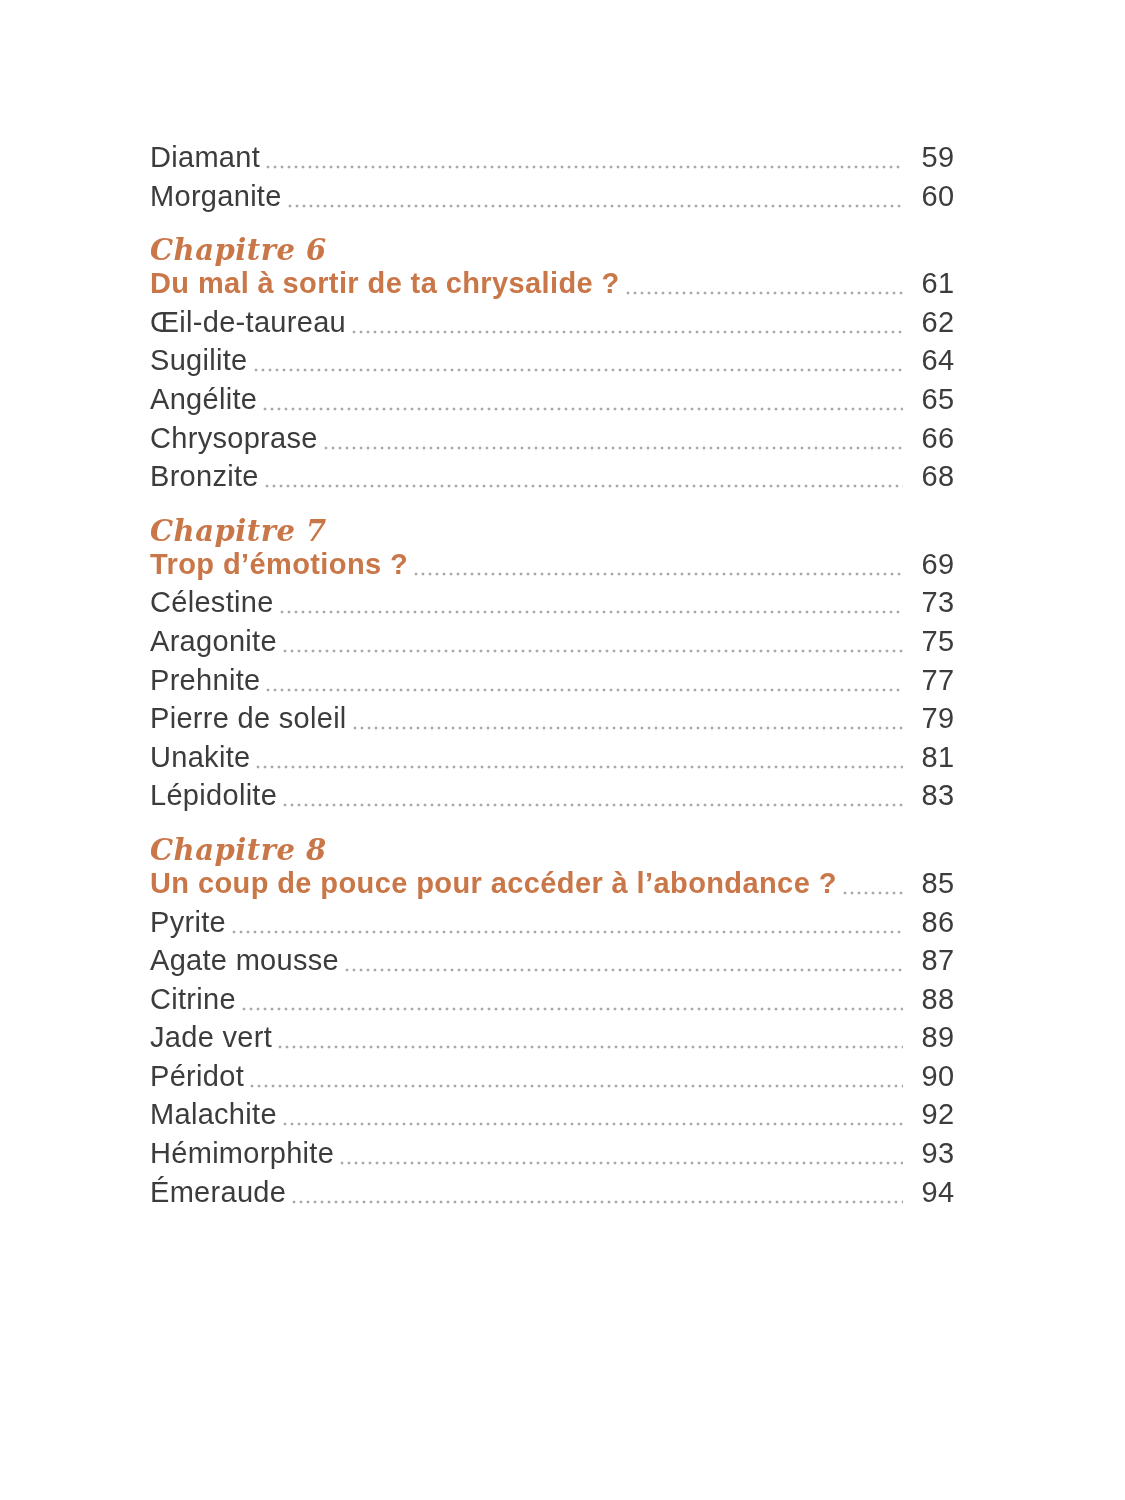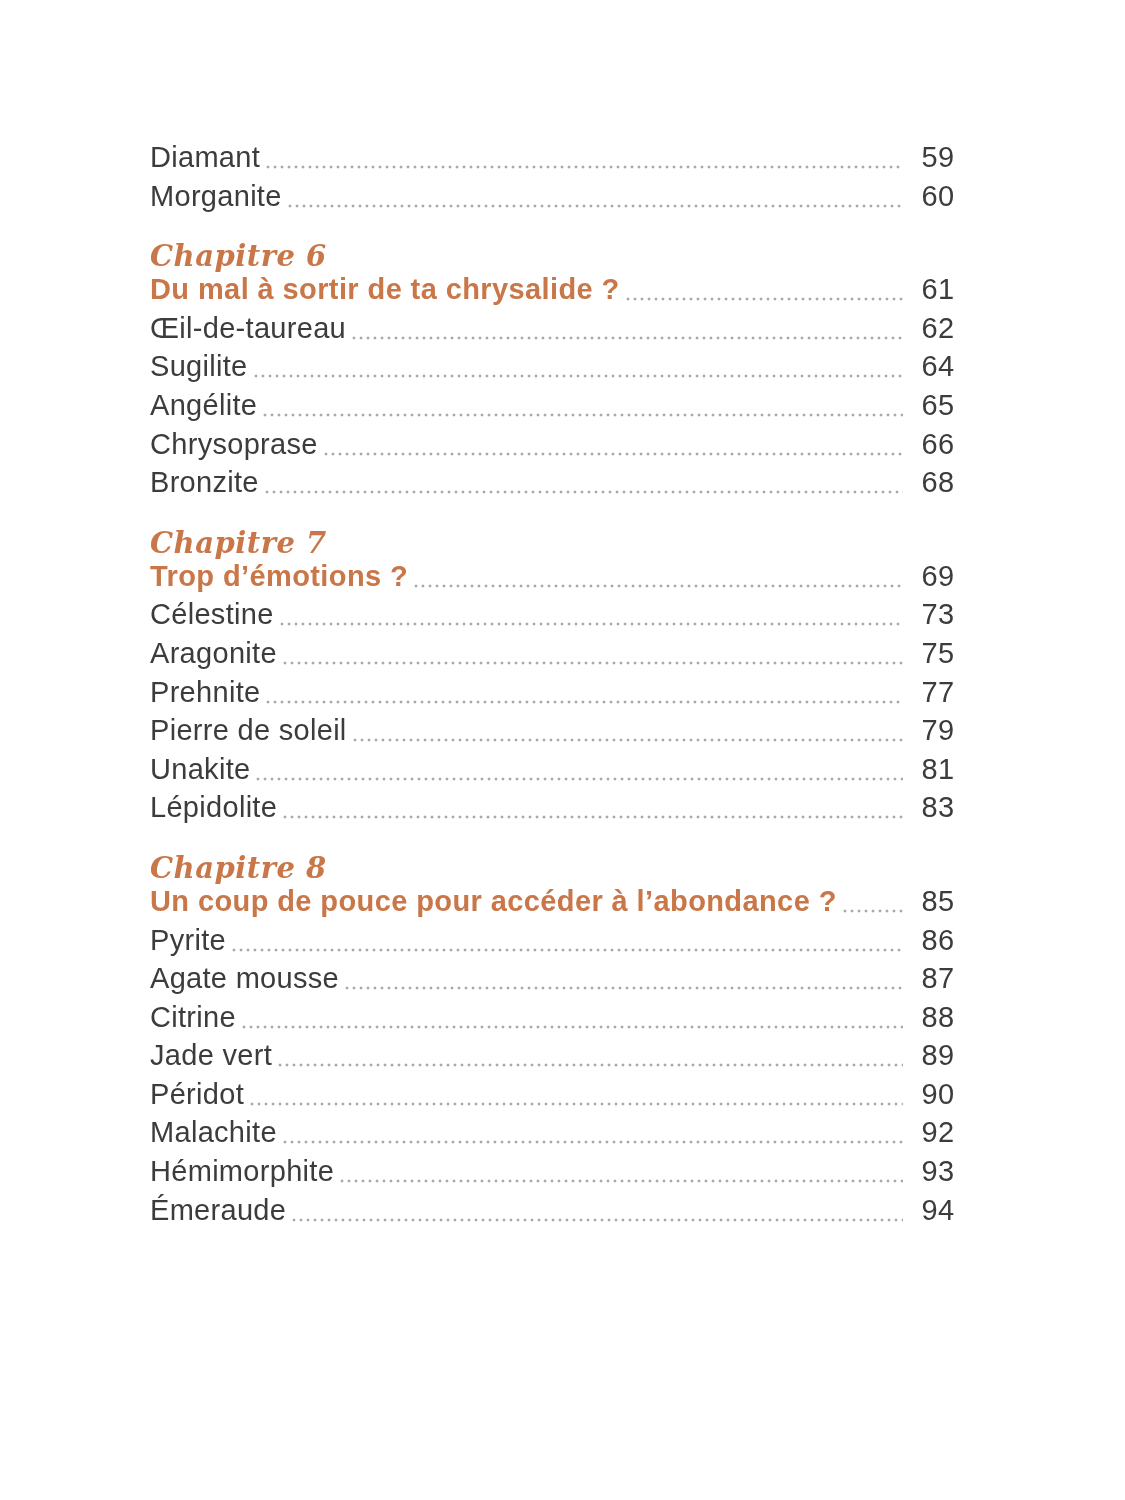--- a/index.html
+++ b/index.html
@@ -42,21 +42,21 @@
     background-size: 7px 4px;
     background-repeat: repeat-x;
     min-width: 10px;
   }
   .pagenum {
     width: 70px;
     flex: 0 0 70px;
     text-align: center;
     color: var(--text);
   }
-  .chapter { margin-top: 20px; }
+  .chapter { margin-top: 14px; }
   .chapter-script {
     height: 35px;
     display: flex;
     align-items: flex-end;
     font-family: "DejaVu Serif", "Liberation Serif", serif;
     font-style: italic;
     font-weight: bold;
     font-size: 29px;
     letter-spacing: 0.5px;
     color: var(--accent);

